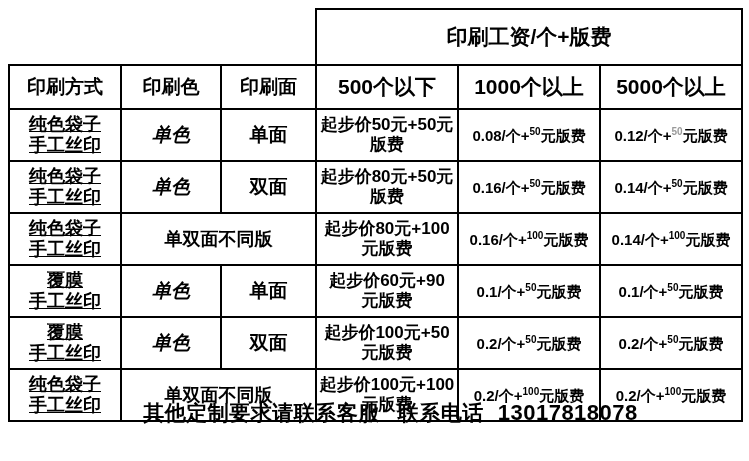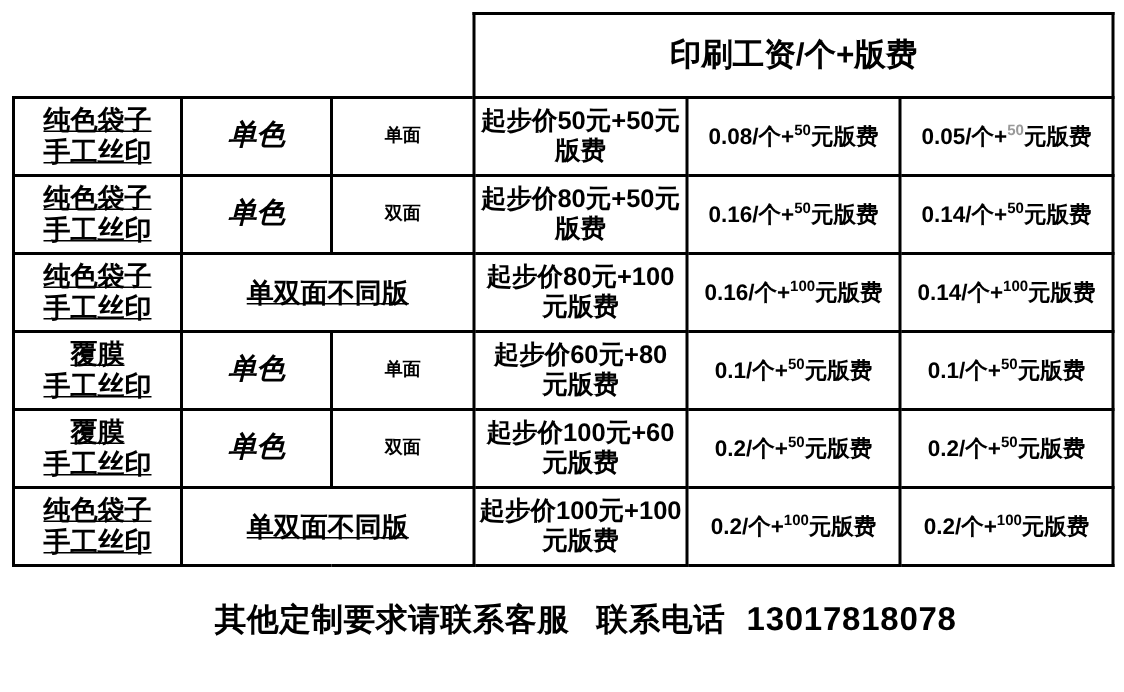--- a/index.html
+++ b/index.html
@@ -70,24 +70,23 @@
     text-decoration: underline;
   }
   .cell-color {
     font-size: 19px;
     font-weight: bold;
     font-style: italic;
   }
   .cell-color-sm {
     font-size: 18px;
     font-weight: bold;
-    text-decoration: underline;
   }
   .cell-side {
-    font-size: 12px;
+    font-size: 19px;
     font-weight: bold;
   }
   .cell-price {
     font-size: 17px;
     font-weight: bold;
   }
   .cell-price-lg {
     font-size: 15px;
     font-weight: bold;
   }
@@ -139,31 +138,39 @@
     </colgroup>
     <tbody>
 
       <tr>
         <td class="noborder"></td>
         <td class="noborder"></td>
         <td class="noborder"></td>
         <td class="banner" colspan="3">印刷工资/个+版费</td>
       </tr>
 
+      <tr>
+        <td class="hdr-left">印刷方式</td>
+        <td class="hdr-left">印刷色</td>
+        <td class="hdr-left">印刷面</td>
+        <td class="hdr">500个以下</td>
+        <td class="hdr">1000个以上</td>
+        <td class="hdr">5000个以上</td>
+      </tr>
 
       <tr>
         <td class="cell-method">
           <div>纯色袋子</div>
           <div>手工丝印</div>
         </td>
         <td class="cell-color">单色</td>
         <td class="cell-side">单面</td>
         <td class="cell-price">起步价50元+50元版费</td>
         <td class="cell-price-lg"><span>0.08/个+</span><span class="sup">50</span><span>元版费</span></td>
-        <td class="cell-price-lg"><span>0.05/个+</span><span class="sup-gray">50</span><span>元版费</span></td>
+        <td class="cell-price-lg"><span>0.12/个+</span><span class="sup-gray">50</span><span>元版费</span></td>
       </tr>
 
       <tr>
         <td class="cell-method">
           <div>纯色袋子</div>
           <div>手工丝印</div>
         </td>
         <td class="cell-color">单色</td>
         <td class="cell-side">双面</td>
         <td class="cell-price">起步价80元+50元版费</td>
@@ -182,33 +189,33 @@
         <td class="cell-price-lg"><span>0.14/个+</span><span class="sup">100</span><span>元版费</span></td>
       </tr>
 
       <tr>
         <td class="cell-method">
           <div>覆膜</div>
           <div>手工丝印</div>
         </td>
         <td class="cell-color">单色</td>
         <td class="cell-side">单面</td>
-        <td class="cell-price">起步价60元+80 元版费</td>
+        <td class="cell-price">起步价60元+90 元版费</td>
         <td class="cell-price-lg"><span>0.1/个+</span><span class="sup">50</span><span>元版费</span></td>
         <td class="cell-price-lg"><span>0.1/个+</span><span class="sup">50</span><span>元版费</span></td>
       </tr>
 
       <tr>
         <td class="cell-method">
           <div>覆膜</div>
           <div>手工丝印</div>
         </td>
         <td class="cell-color">单色</td>
         <td class="cell-side">双面</td>
-        <td class="cell-price">起步价100元+60 元版费</td>
+        <td class="cell-price">起步价100元+50 元版费</td>
         <td class="cell-price-lg"><span>0.2/个+</span><span class="sup">50</span><span>元版费</span></td>
         <td class="cell-price-lg"><span>0.2/个+</span><span class="sup">50</span><span>元版费</span></td>
       </tr>
 
       <tr>
         <td class="cell-method">
           <div>纯色袋子</div>
           <div>手工丝印</div>
         </td>
         <td class="cell-color-sm" colspan="2">单双面不同版</td>

